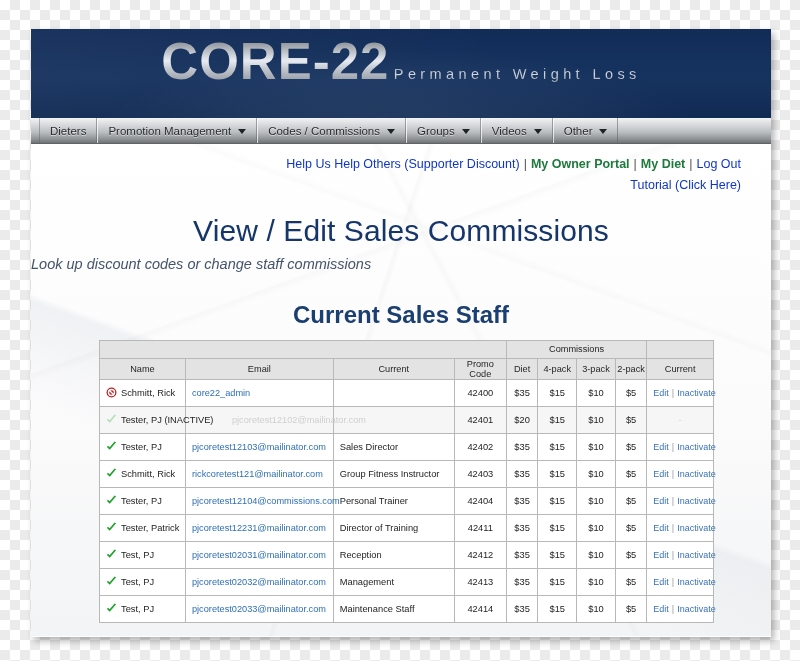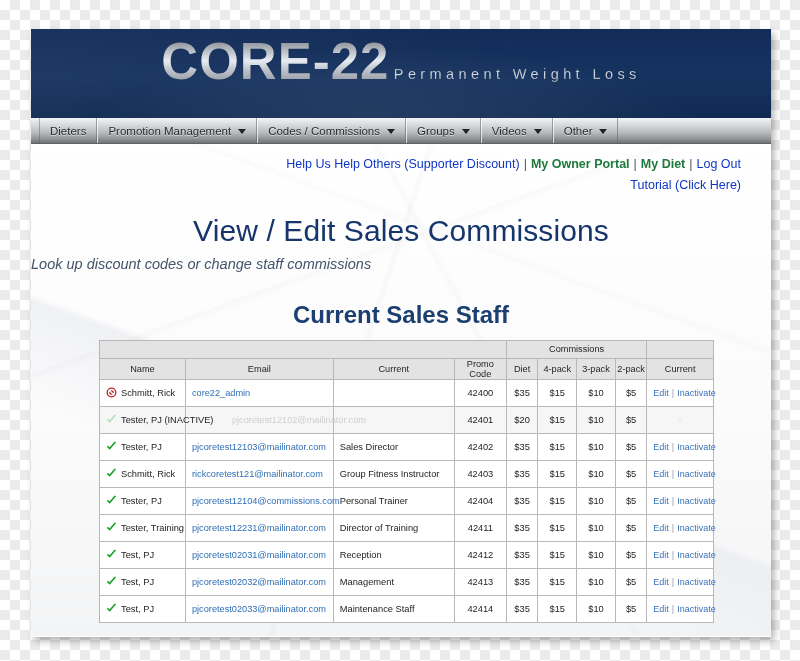--- a/index.html
+++ b/index.html
@@ -397,21 +397,21 @@
                 <td class="c">42404</td>
                 <td class="c">$35</td>
                 <td class="c">$15</td>
                 <td class="c">$10</td>
                 <td class="c">$5</td>
                 <td class="act"><a href="#">Edit</a><span class="bar">|</span><a href="#">Inactivate</a></td>
               </tr>
               <tr>
                 <td class="name"><svg class="icon-ok" viewBox="0 0 12 12">
                     <path d="M1 6.6 L4.1 9.6 L11 1.4 L9.4 0.6 L4.0 6.7 L2.1 5.1 Z" fill="#1ea32a"></path>
-                  </svg><span>Tester, Training</span></td>
+                  </svg><span>Tester, Patrick</span></td>
                 <td class="email"><a href="#">pjcoretest12231@mailinator.com</a></td>
                 <td class="pos">Director of Training</td>
                 <td class="c">42411</td>
                 <td class="c">$35</td>
                 <td class="c">$15</td>
                 <td class="c">$10</td>
                 <td class="c">$5</td>
                 <td class="act"><a href="#">Edit</a><span class="bar">|</span><a href="#">Inactivate</a></td>
               </tr>
               <tr>

